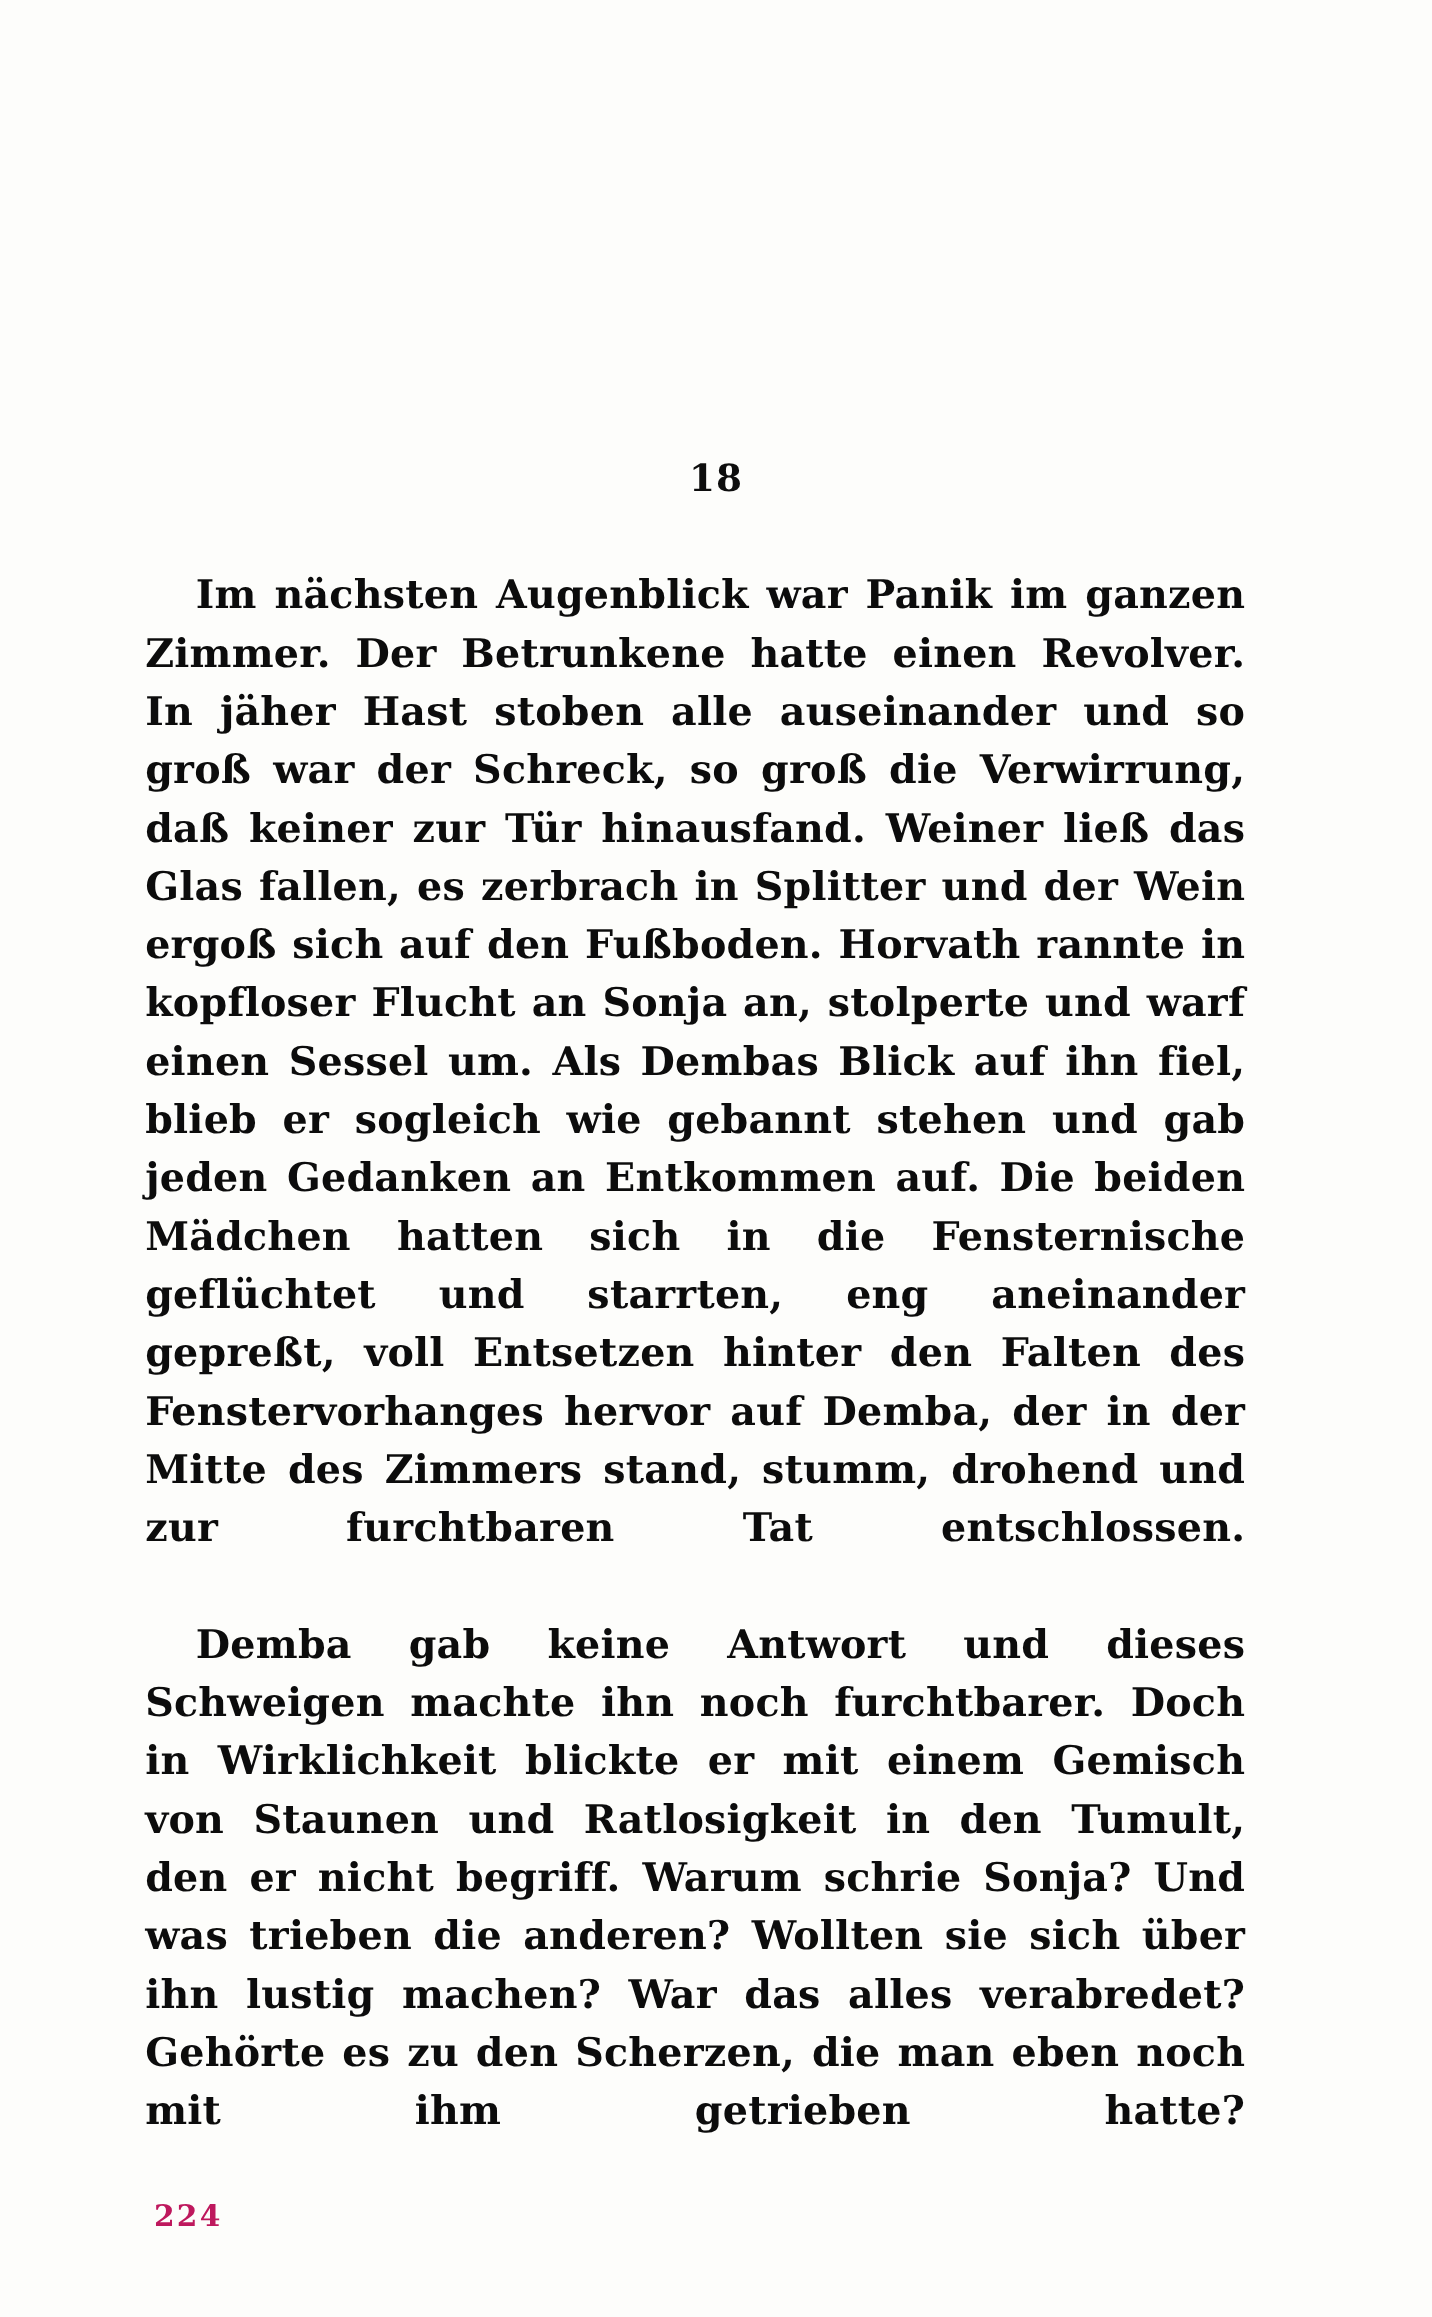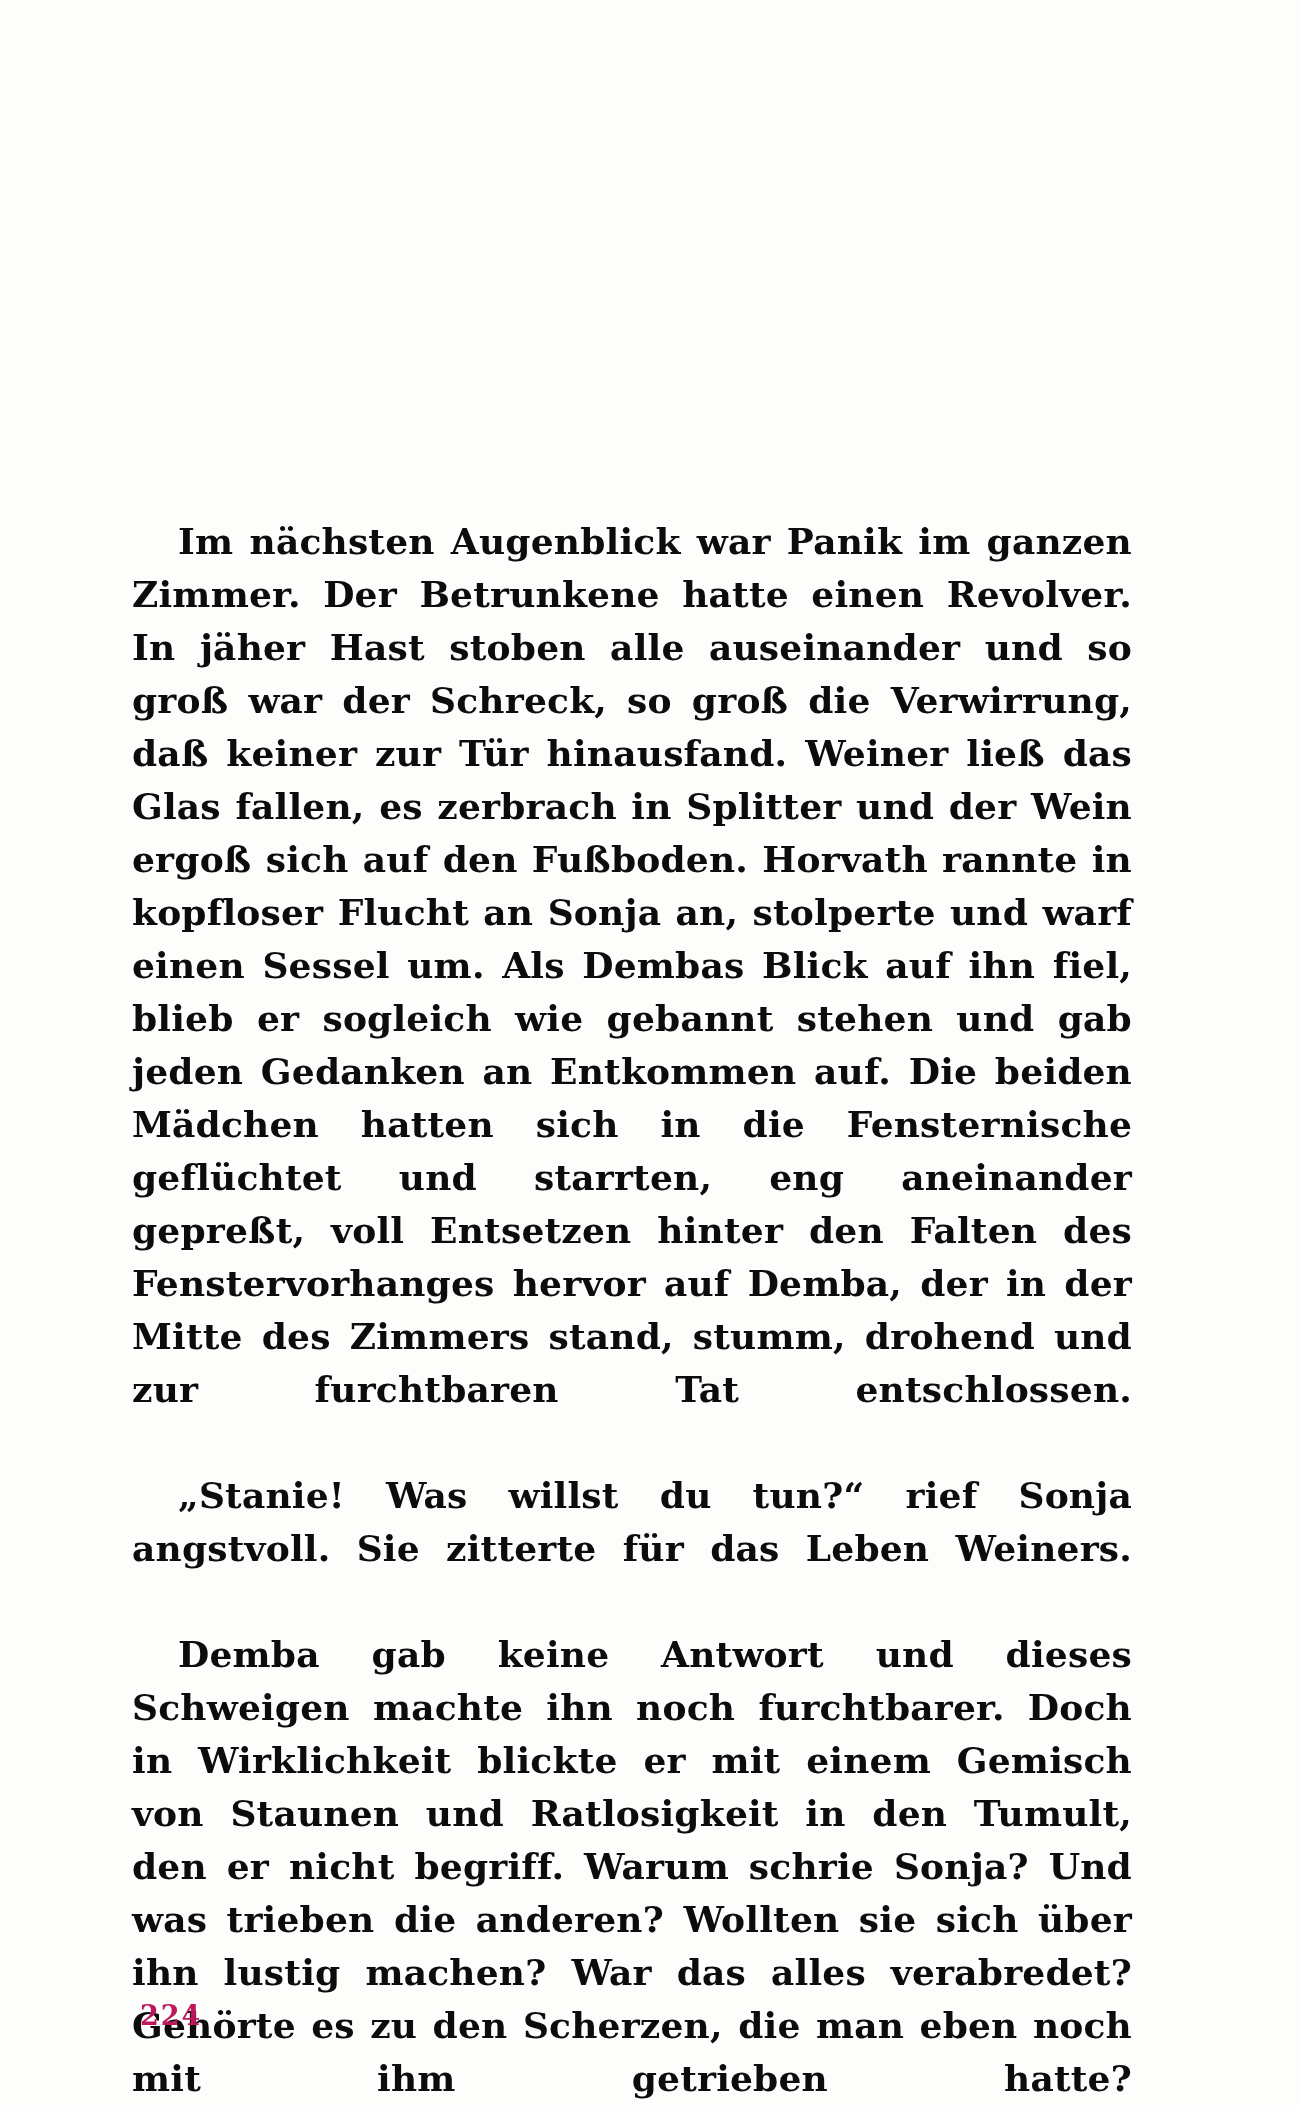--- a/index.html
+++ b/index.html
@@ -80,22 +80,22 @@
     font-weight: 600;
     letter-spacing: 2px;
     color: #be185d;
   }
 </style>
 </head>
 <body>
 
 <div class="page">
 
+  <div class="chapter-number">18</div>
 
   <div class="text-block">
     <p class="para"><span class="indent"></span><span>Im nächsten Augenblick war Panik im ganzen Zimmer. Der Betrunkene hatte einen Revolver. In jäher Hast stoben alle auseinander und so groß war der Schreck, so groß die Verwirrung, daß keiner zur Tür hinausfand. Weiner ließ das Glas fallen, es zerbrach in Splitter und der Wein ergoß sich auf den Fußboden. Horvath rannte in kopfloser Flucht an Sonja an, stolperte und warf einen Sessel um. Als Dembas Blick auf ihn fiel, blieb er sogleich wie gebannt stehen und gab jeden Gedanken an Entkommen auf. Die beiden Mädchen hatten sich in die Fensternische geflüchtet und starrten, eng aneinander gepreßt, voll Entsetzen hinter den Falten des Fenstervorhanges hervor auf Demba, der in der Mitte des Zimmers stand, stumm, drohend und zur furchtbaren Tat entschlossen.</span></p>
-    <p class="para"><span class="indent"></span><span>„Stanie! Was willst du tun?“ rief Sonja angstvoll. Sie zitterte für das Leben Weiners.</span></p>
     <p class="para"><span class="indent"></span><span>Demba gab keine Antwort und dieses Schweigen machte ihn noch furchtbarer. Doch in Wirklichkeit blickte er mit einem Gemisch von Staunen und Ratlosigkeit in den Tumult, den er nicht begriff. Warum schrie Sonja? Und was trieben die anderen? Wollten sie sich über ihn lustig machen? War das alles verabredet? Gehörte es zu den Scherzen, die man eben noch mit ihm getrieben hatte?</span></p>
   </div>
 
   <div class="page-number">224</div>
 
 </div>
 
 </body></html>

